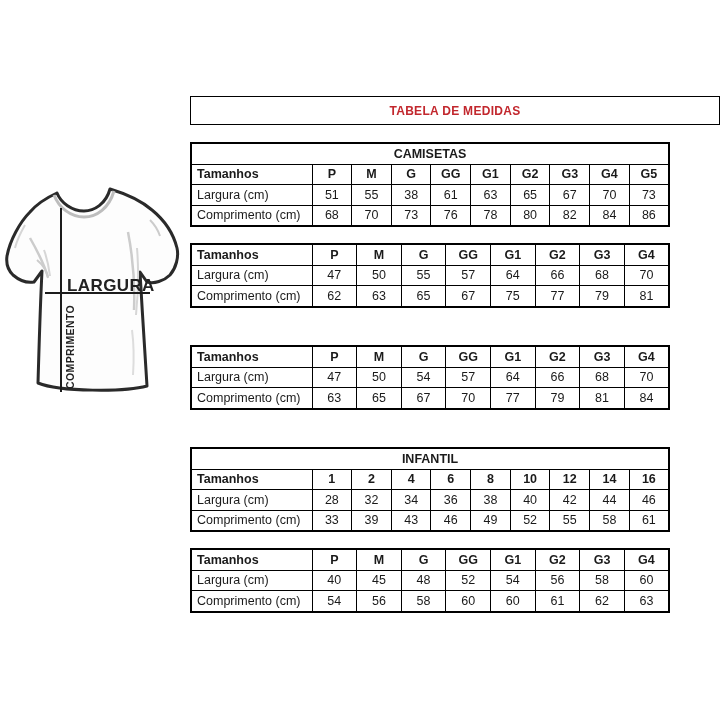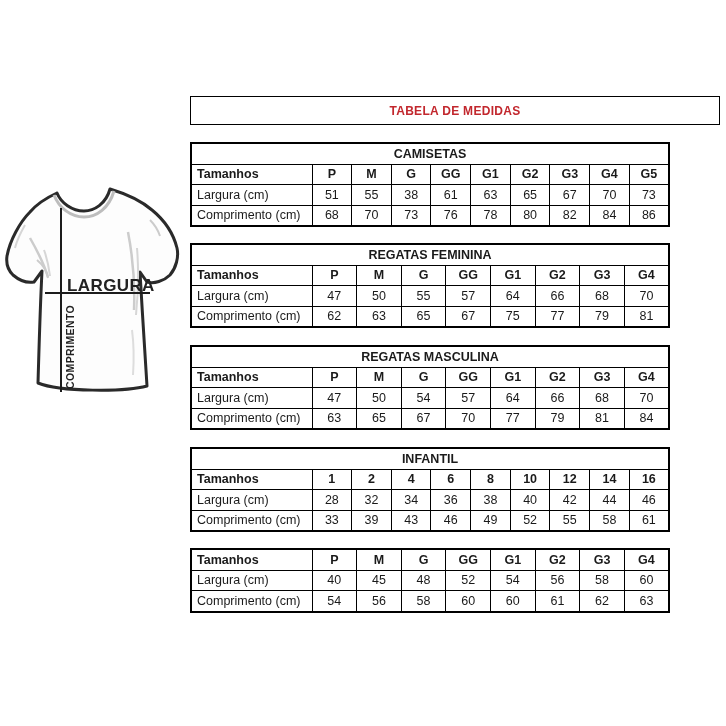--- a/index.html
+++ b/index.html
@@ -182,23 +182,20 @@
           <col>
           <col>
           <col>
           <col>
           <col>
           <col>
           <col>
         </colgroup>
         <tbody>
           <tr>
-            <th class="t-title" colspan="9">REGATAS FEMININA</th>
-          </tr>
-          <tr>
             <th class="t-rowlabel">Tamanhos</th>
             <th class="t-size">P</th>
             <th class="t-size">M</th>
             <th class="t-size">G</th>
             <th class="t-size">GG</th>
             <th class="t-size">G1</th>
             <th class="t-size">G2</th>
             <th class="t-size">G3</th>
             <th class="t-size">G4</th>
           </tr>
@@ -234,23 +231,20 @@
           <col>
           <col>
           <col>
           <col>
           <col>
           <col>
           <col>
           <col>
         </colgroup>
         <tbody>
-          <tr>
-            <th class="t-title" colspan="9">REGATAS MASCULINA</th>
-          </tr>
           <tr>
             <th class="t-rowlabel">Tamanhos</th>
             <th class="t-size">P</th>
             <th class="t-size">M</th>
             <th class="t-size">G</th>
             <th class="t-size">GG</th>
             <th class="t-size">G1</th>
             <th class="t-size">G2</th>
             <th class="t-size">G3</th>
             <th class="t-size">G4</th>

